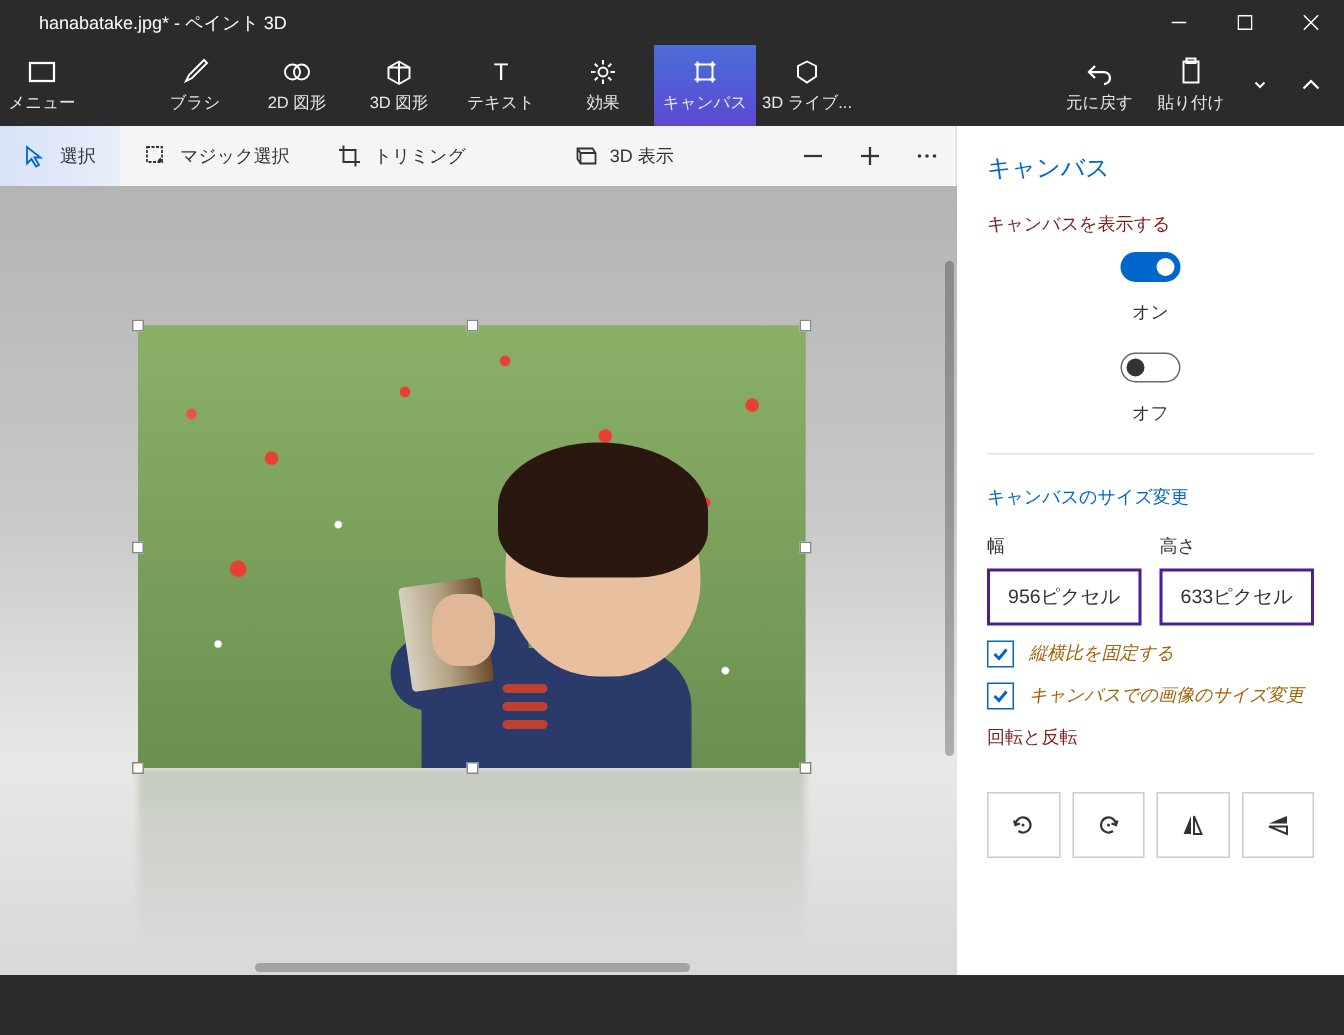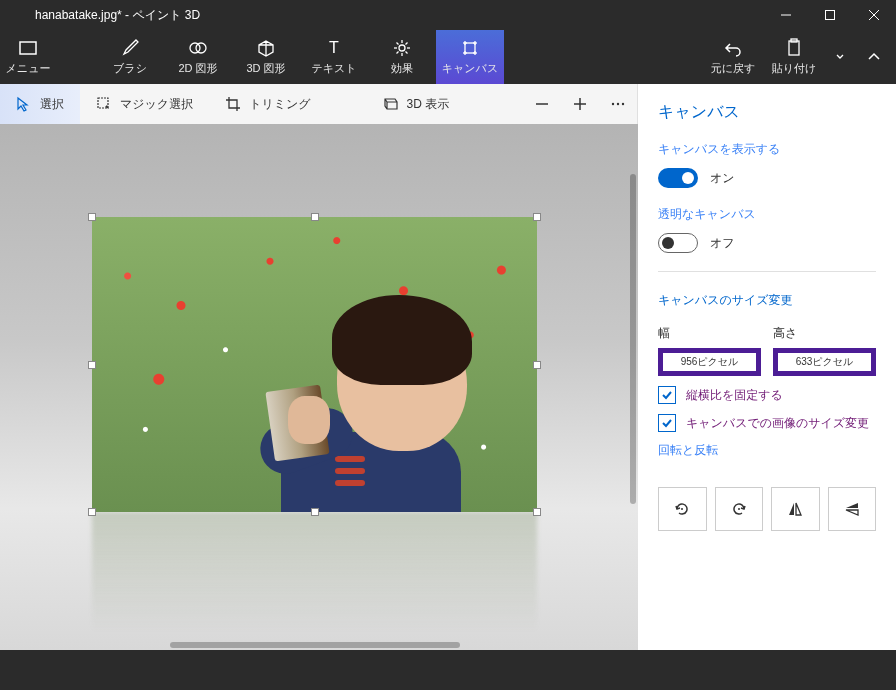--- a/index.html
+++ b/index.html
@@ -1,18 +1,18 @@
 <!DOCTYPE html>
 <html><head>
 <meta charset="utf-8">
 <style>
 * { margin: 0; padding: 0; box-sizing: border-box; font-family: "Segoe UI", "Yu Gothic UI", sans-serif; }
 body { width: 896px; height: 690px; background: #2b2b2b; overflow: hidden; position: relative; }
 .titlebar { height: 30px; background: #2b2b2b; display: flex; align-items: center; color: #fff; font-size: 12px; }
-.titlebar-title { padding-left: 15px; flex: 1; margin-left: 20px; }
+.titlebar-title { padding-left: 26px; flex: 1; }
 .titlebar-btn { width: 44px; height: 30px; display: flex; align-items: center; justify-content: center; color: #fff; cursor: pointer; }
 .titlebar-btn svg { width: 10px; height: 10px; }
 .ribbon { height: 54px; background: #2b2b2b; display: flex; align-items: stretch; }
 .ribbon-item { width: 68px; display: flex; flex-direction: column; align-items: center; justify-content: center; color: #e8e8e8; font-size: 11px; cursor: pointer; gap: 3px; }
 .ribbon-item.menu { width: 56px; }
 .ribbon-item.active { background: linear-gradient(180deg, #4b6dd8 0%, #5b49d3 100%); }
 .ribbon-item svg { width: 20px; height: 20px; }
 .ribbon-right { margin-left: auto; display: flex; }
 .ribbon-chev { width: 44px; display: flex; align-items: center; justify-content: center; color: #e8e8e8; cursor: pointer; }
 .toolbar { height: 40px; background: #f5f5f5; display: flex; align-items: center; border-right: 1px solid #e0e0e0; }
@@ -49,35 +49,35 @@
 .juice-box { position: absolute; left: 0%; top: 38%; width: 55px; height: 70px; background: linear-gradient(90deg, #d8d0c0 0%, #b0a080 50%, #6a4a2a 100%); transform: rotate(-8deg); border-radius: 3px; }
 .handle { position: absolute; width: 8px; height: 8px; background: #fff; border: 1px solid #888; }
 .h-tl { left: -4px; top: -4px; } .h-tm { left: 50%; margin-left: -4px; top: -4px; } .h-tr { right: -4px; top: -4px; }
 .h-ml { left: -4px; top: 50%; margin-top: -4px; } .h-mr { right: -4px; top: 50%; margin-top: -4px; }
 .h-bl { left: -4px; bottom: -4px; } .h-bm { left: 50%; margin-left: -4px; bottom: -4px; } .h-br { right: -4px; bottom: -4px; }
 .reflection { position: absolute; left: 92px; top: 428px; width: 445px; height: 120px; background: linear-gradient(180deg, rgba(120,140,100,0.3) 0%, transparent 100%); filter: blur(2px); }
 .scroll-h { position: absolute; bottom: 2px; left: 170px; width: 290px; height: 6px; background: rgba(0,0,0,0.25); border-radius: 3px; }
 .scroll-v { position: absolute; right: 2px; top: 90px; width: 6px; height: 330px; background: rgba(0,0,0,0.25); border-radius: 3px; }
 .sidepanel { width: 258px; background: #fff; padding: 18px 20px; overflow-y: auto; }
 .panel-title { color: #0066cc; font-size: 16px; margin-bottom: 18px; }
-.section-label { font-size: 12px; color: #3b82f6; margin-bottom: 10px; }
-.toggle-row { display: flex; align-items: center; gap: 12px; margin-bottom: 18px; }
+.section-label { font-size: 12px; color: #7f1d1d; margin-bottom: 10px; }
+.toggle-row { display: flex; align-items: center; gap: 12px; margin-bottom: 18px; flex-direction: column; }
 .toggle { width: 40px; height: 20px; border-radius: 10px; position: relative; cursor: pointer; }
 .toggle.on { background: #0066cc; }
 .toggle.off { background: #fff; border: 1px solid #666; }
 .toggle-knob { position: absolute; width: 12px; height: 12px; background: #fff; border-radius: 50%; top: 4px; }
 .toggle.on .toggle-knob { right: 4px; }
 .toggle.off .toggle-knob { left: 3px; top: 3px; background: #333; }
 .toggle-label { font-size: 12px; color: #333; }
 .divider { height: 1px; background: #e0e0e0; margin: 8px 0 20px; }
 .dim-row { display: flex; gap: 12px; margin-bottom: 10px; }
 .dim-col { flex: 1; }
 .dim-label { font-size: 12px; color: #333; margin-bottom: 6px; }
-.dim-input { width: 100%; height: 28px; border: 5px solid #4c1d95; text-align: center; font-size: 10px; color: #333; background: #fff; }
-.check-row { display: flex; align-items: center; gap: 10px; font-size: 12px; color: #701a75; margin: 10px 0; cursor: pointer; }
+.dim-input { width: 100%; height: 38px; border: 2px solid #4c1d95; text-align: center; font-size: 13px; color: #333; background: #fff; }
+.check-row { display: flex; align-items: flex-start; gap: 10px; font-size: 12px; color: #a16207; margin: 10px 0; cursor: pointer; font-style: italic; }
 .checkbox { width: 18px; height: 18px; border: 1px solid #0066cc; display: flex; align-items: center; justify-content: center; color: #0066cc; }
 .unit-select { width: 100%; height: 36px; border: 1px solid #ccc; display: flex; align-items: center; justify-content: center; position: relative; font-size: 13px; color: #333; margin: 12px 0 20px; cursor: pointer; }
 .unit-select::after { content: ""; position: absolute; right: 14px; width: 10px; height: 10px; border-right: 1.5px solid #666; border-bottom: 1.5px solid #666; transform: rotate(45deg); top: 10px; }
 .rotate-row { display: flex; gap: 8px; }
 .rotate-btn { flex: 1; height: 44px; border: 1px solid #ccc; display: flex; align-items: center; justify-content: center; cursor: pointer; background: #fff; }
 .rotate-btn svg { width: 18px; height: 18px; }
 </style>
 </head>
 <body>
 
@@ -154,20 +154,26 @@
         <line x1="3" y1="5" x2="7" y2="5" stroke="#fff" stroke-width="1.3"></line>
         <line x1="13" y1="5" x2="17" y2="5" stroke="#fff" stroke-width="1.3"></line>
         <line x1="3" y1="15" x2="7" y2="15" stroke="#fff" stroke-width="1.3"></line>
         <line x1="13" y1="15" x2="17" y2="15" stroke="#fff" stroke-width="1.3"></line>
         <line x1="5" y1="3" x2="5" y2="7" stroke="#fff" stroke-width="1.3"></line>
         <line x1="15" y1="3" x2="15" y2="7" stroke="#fff" stroke-width="1.3"></line>
         <line x1="5" y1="13" x2="5" y2="17" stroke="#fff" stroke-width="1.3"></line>
         <line x1="15" y1="13" x2="15" y2="17" stroke="#fff" stroke-width="1.3"></line>
       </svg>
     <span>キャンバス</span>
+  </div>
+  <div class="ribbon-item">
+    <svg viewBox="0 0 20 20">
+        <path d="M10 3 L16 6 L16 13 L10 17 L4 13 L4 6 Z" fill="none" stroke="#fff" stroke-width="1.3"></path>
+      </svg>
+    <span>3D ライブ...</span>
   </div>
   <div class="ribbon-right">
     <div class="ribbon-item" style="width:54px">
       <svg viewBox="0 0 20 20">
           <path d="M7 6 L3 10 L7 14 M3 10 L13 10 A4 4 0 0 1 13 18" fill="none" stroke="#fff" stroke-width="1.5"></path>
         </svg>
       <span>元に戻す</span>
     </div>
     <div class="ribbon-item">
       <svg viewBox="0 0 20 20">
@@ -265,21 +271,20 @@
 
   <div class="sidepanel">
     <div class="panel-title">キャンバス</div>
     <div class="section-label">キャンバスを表示する</div>
     <div class="toggle-row">
       <div class="toggle on">
           <div class="toggle-knob"></div>
         </div>
       <span class="toggle-label">オン</span>
     </div>
-    <div class="section-label">透明なキャンバス</div>
     <div class="toggle-row">
       <div class="toggle off">
           <div class="toggle-knob"></div>
         </div>
       <span class="toggle-label">オフ</span>
     </div>
     <div class="divider"></div>
     <div class="section-label" style="color:#0066cc;margin-bottom:16px">キャンバスのサイズ変更</div>
     <div class="dim-row">
       <div class="dim-col">

